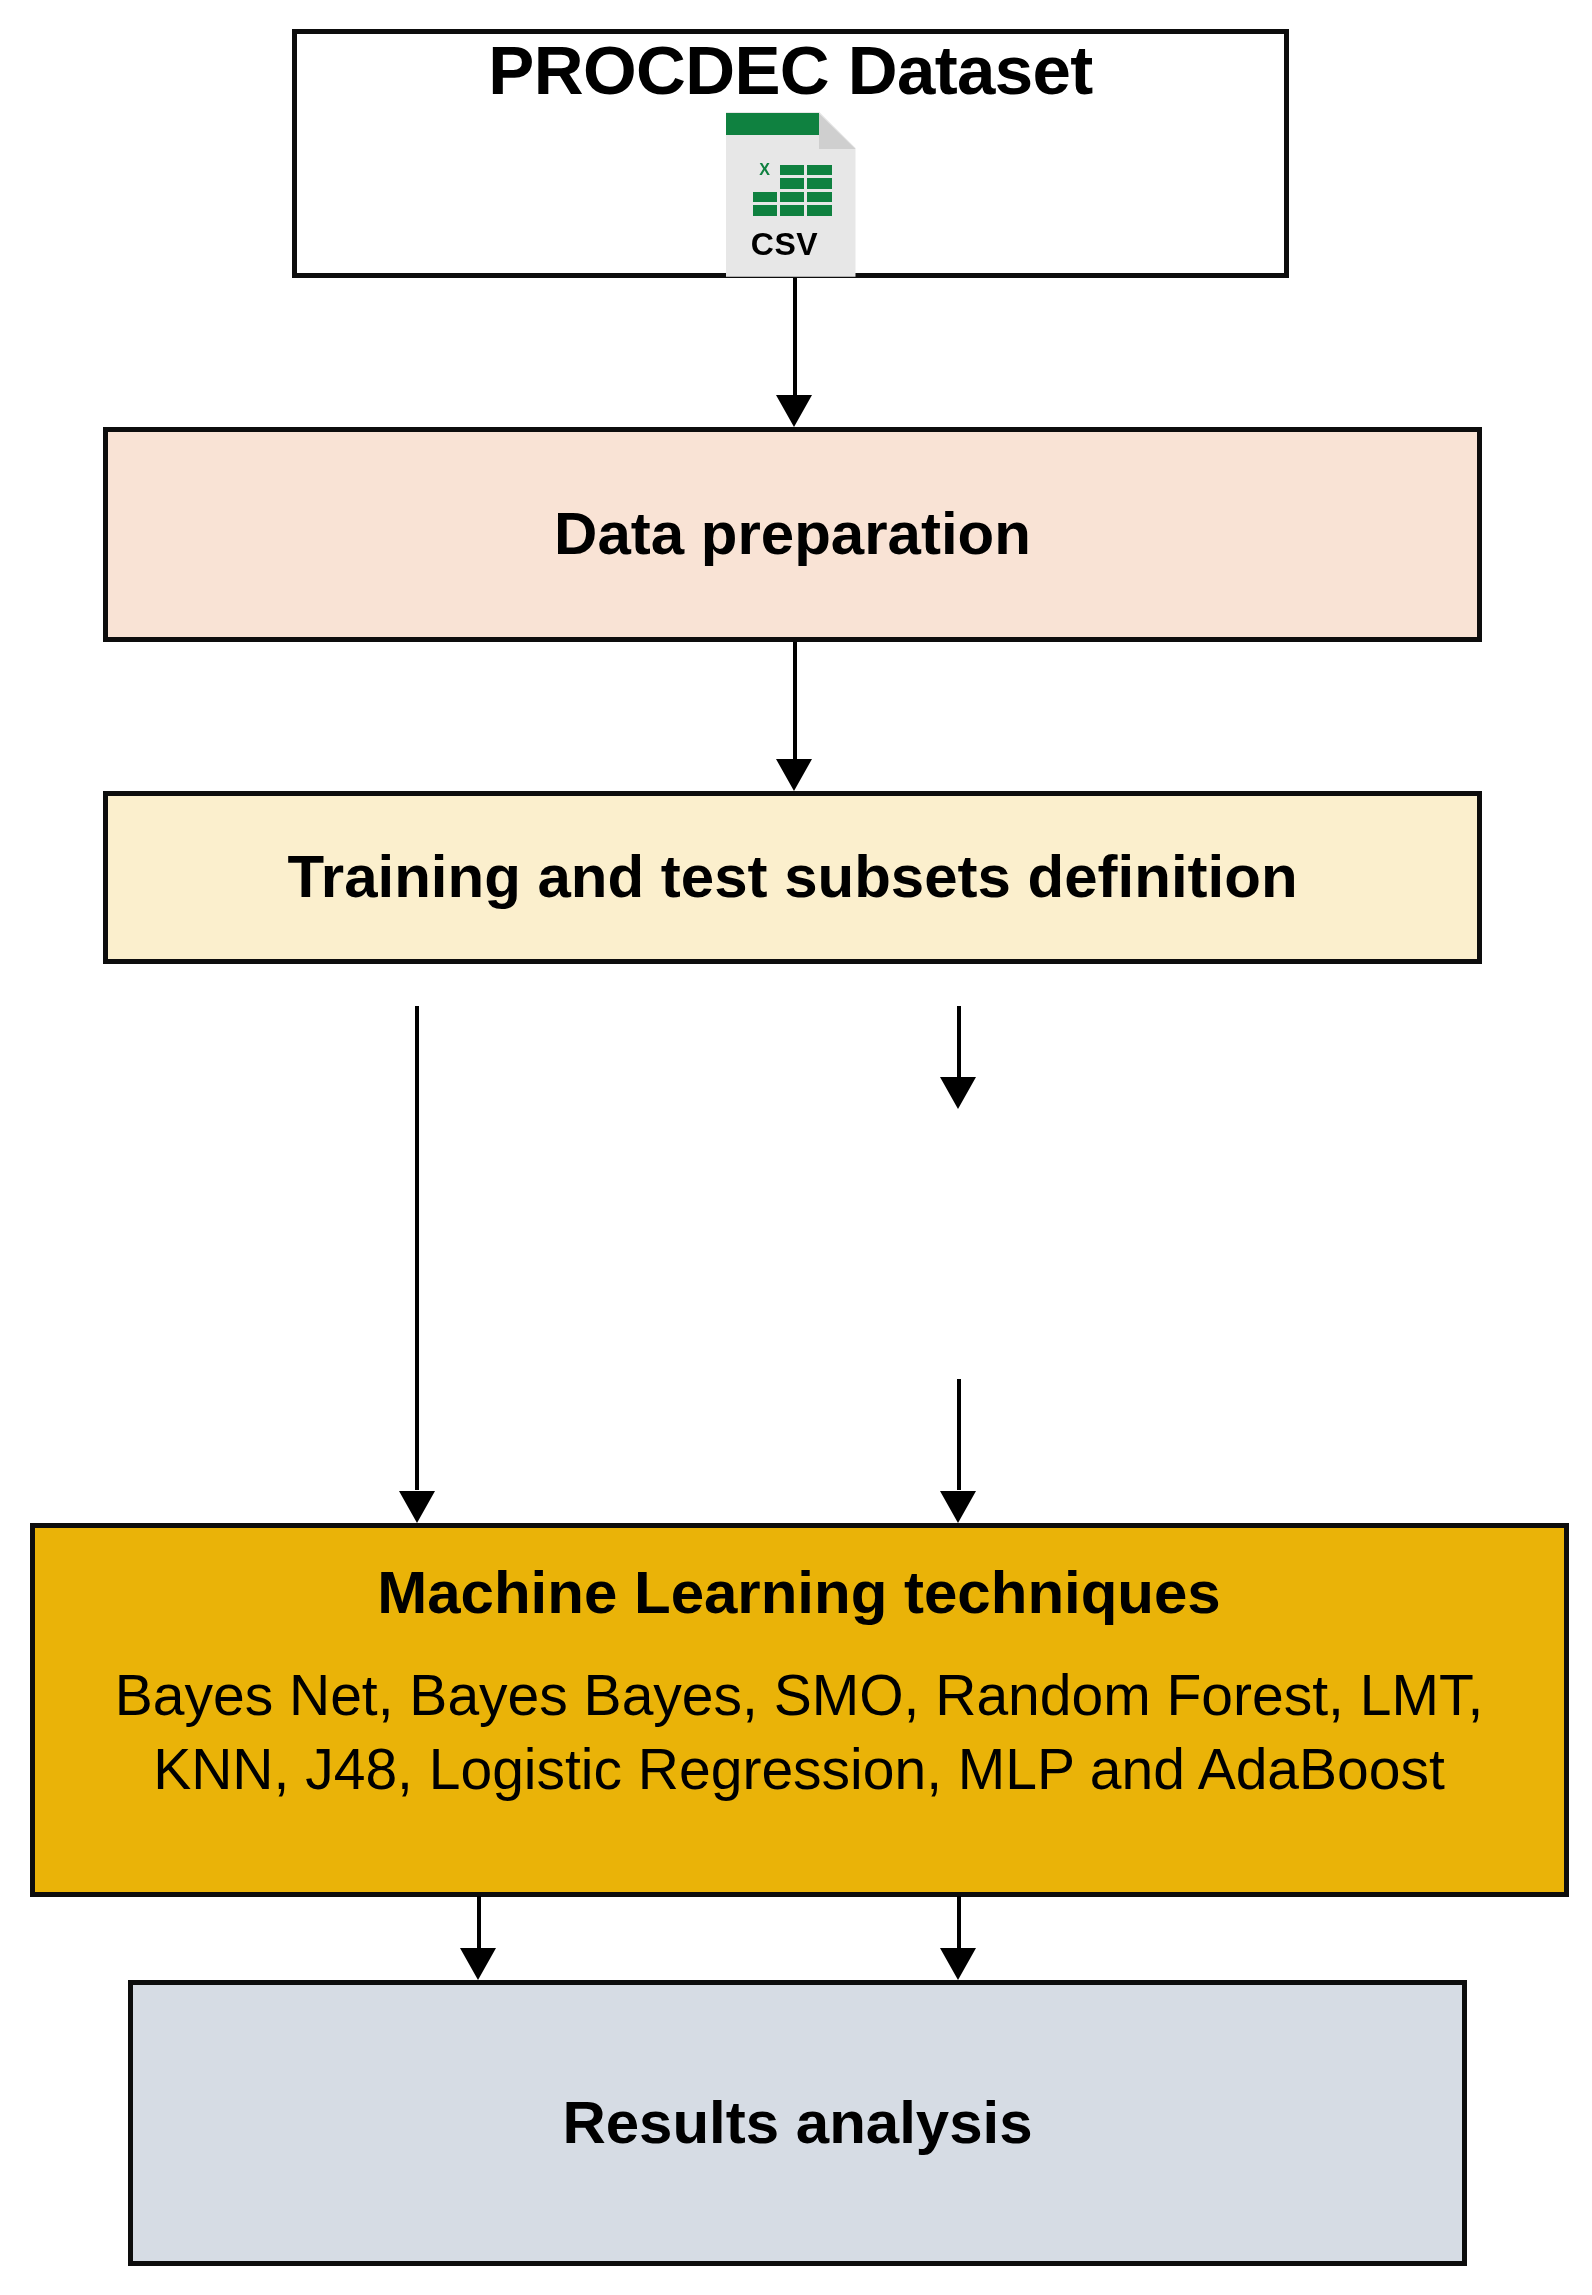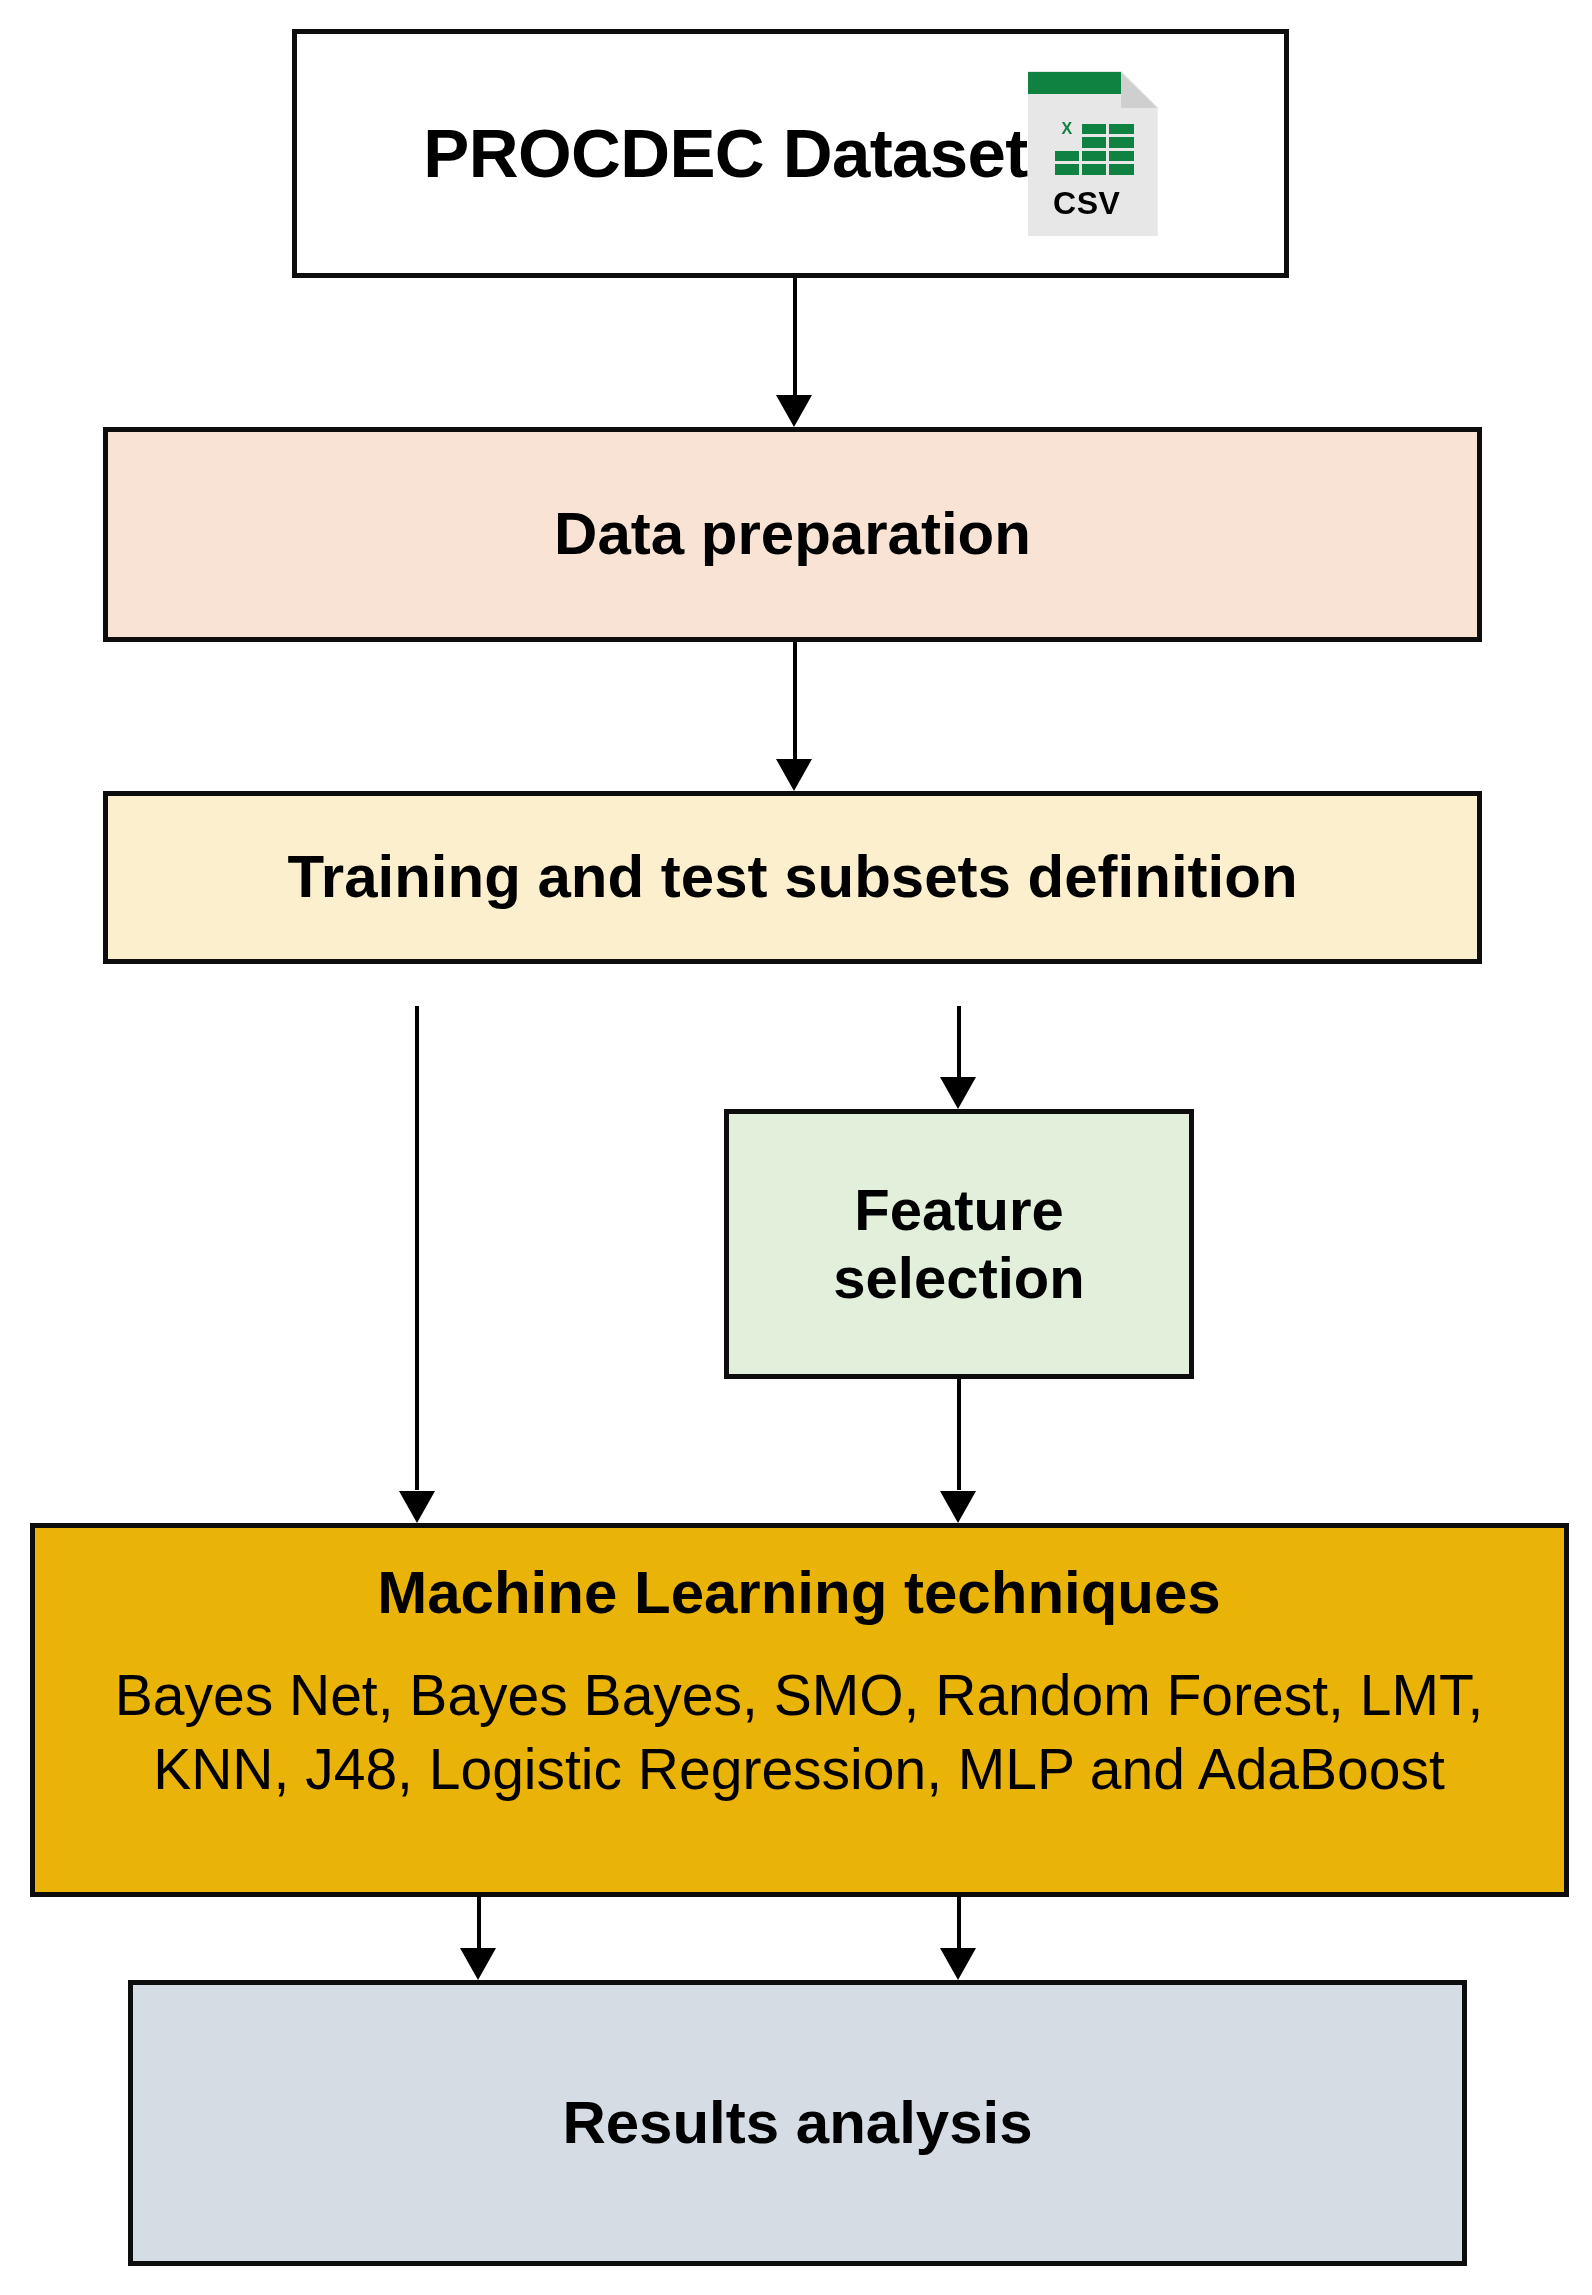--- a/index.html
+++ b/index.html
@@ -31,21 +31,21 @@
     text-align: center;
     color: #000000;
     line-height: 1.18;
   }
 
   
   #node-dataset {
     left: 292px;  top: 29px;
     width: 997px; height: 249px;
     background: #ffffff;
-    flex-direction: row;
+    flex-direction: column;
     justify-content: center;
   }
   #node-dataset .node-title {
     font-size: 69px;
     font-weight: bold;
     letter-spacing: -0.6px;
   }
 
   #node-data-prep {
     left: 103px; top: 427px;
@@ -220,24 +220,20 @@
   <div class="node" id="node-split">
     <span class="node-title">Training and test subsets definition</span>
   </div>
 
   <div class="conn" style="left:957px; top:1006px; height:71px;"></div>
   <div class="arrowhead" style="left:940px; top:1077px;"></div>
 
   <div class="conn" style="left:415px; top:1006px; height:484px;"></div>
   <div class="arrowhead" style="left:399px; top:1491px;"></div>
 
-  <div class="node" id="node-feature">
-    <span class="node-title">Feature</span>
-    <span class="node-title">selection</span>
-  </div>
 
   <div class="conn" style="left:957px; top:1379px; height:111px;"></div>
   <div class="arrowhead" style="left:940px; top:1491px;"></div>
 
   <div class="node" id="node-ml">
     <span class="node-title">Machine Learning techniques</span>
     <span class="node-sub">Bayes Net,  Bayes Bayes, SMO, Random Forest, LMT,</span>
     <span class="node-sub">KNN, J48,  Logistic Regression, MLP and AdaBoost</span>
   </div>
 

